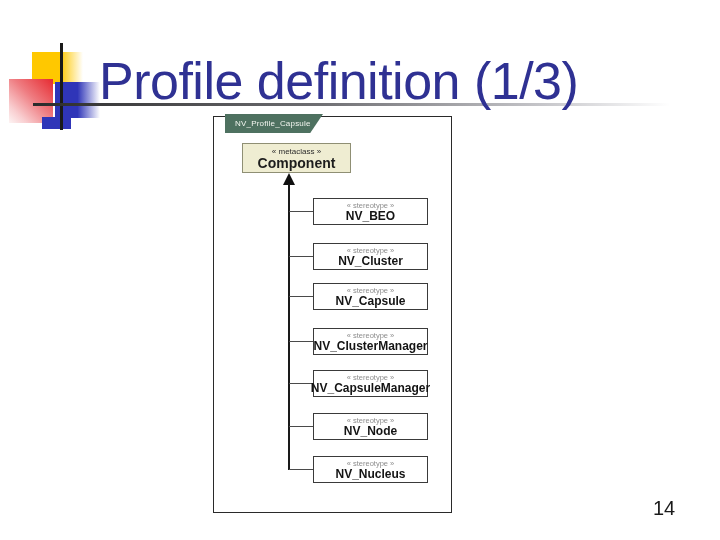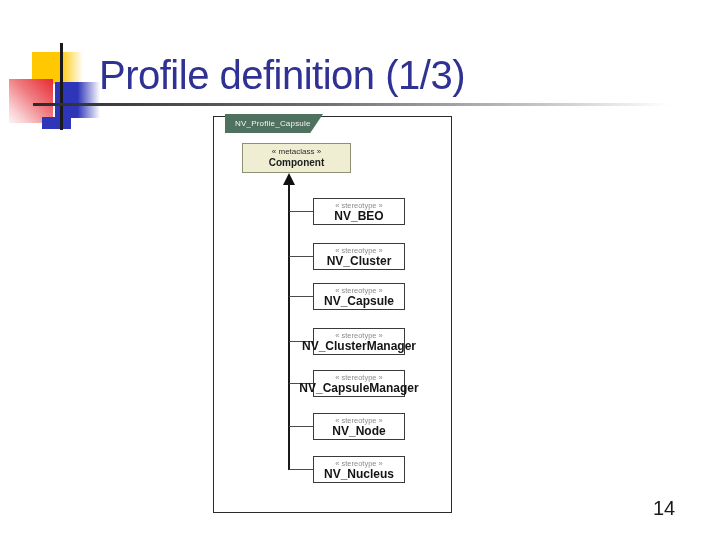--- a/index.html
+++ b/index.html
@@ -36,21 +36,21 @@
     background: #1a1a1a;
   }
   .title-rule {
     position: absolute; left: 33px; top: 103px; width: 637px; height: 3px;
     background: linear-gradient(to right, #2b2b2b 0%, #6e6e72 45%, #c6c6ca 80%, rgba(240,240,240,0) 100%);
   }
 
   
   .title {
     position: absolute; left: 99px; top: 53px;
-    font-size: 40px; line-height: 1.1; font-weight: 400;
+    font-size: 52px; line-height: 1.1; font-weight: 400;
     color: #2f3193; white-space: nowrap;
     letter-spacing: -0.5px;
   }
 
   
   .frame {
     position: absolute; left: 213px; top: 116px; width: 239px; height: 397px;
     border: 1px solid #2a2a2a; background: #ffffff;
   }
   .pkg-tab {
@@ -59,40 +59,40 @@
     clip-path: polygon(0 0, 100% 0, 87% 100%, 0 100%);
     color: #f2f5ef; font-size: 8px; line-height: 19px;
     padding-left: 10px; letter-spacing: 0.2px;
   }
   .metaclass-box {
     position: absolute; left: 234px; top: 143px; width: 109px; height: 30px;
     background: #efedd2; border: 1px solid #8f8f74;
     display: flex; flex-direction: column; justify-content: center; align-items: center; margin-left: 8px;
   }
   .metaclass-box .kw { font-size: 8px; line-height: 10px; color: #2b2b2b; }
-  .metaclass-box .nm { font-size: 10px; line-height: 12px; font-weight: bold; color: #1d1d1d; }
+  .metaclass-box .nm { font-size: 14px; line-height: 12px; font-weight: bold; color: #1d1d1d; }
 
   .trunk {
     position: absolute; left: 288px; top: 184px; width: 2px; height: 286px;
     background: #1a1a1a;
   }
   .arrowhead {
     position: absolute; left: 283px; top: 173px; width: 0; height: 0;
     border-left: 6px solid transparent;
     border-right: 6px solid transparent;
     border-bottom: 12px solid #101010;
   }
   .connector {
     position: absolute; left: 289px; width: 25px; height: 1px; background: #4a4a4a;
   }
   .c1 { top: 211px; } .c2 { top: 256px; } .c3 { top: 296px; } .c4 { top: 341px; }
   .c5 { top: 383px; } .c6 { top: 426px; } .c7 { top: 469px; }
 
   .stereo-box {
-    position: absolute; left: 313px; width: 92px; height: 27px;
+    position: absolute; left: 313px; width: 115px; height: 27px;
     background: #ffffff; border: 1px solid #3a3a3a;
     display: flex; flex-direction: column; justify-content: center; align-items: center;
   }
   .stereo-box .kw { font-size: 7.5px; line-height: 9px; color: #8d8d8d; }
   .stereo-box .nm { font-size: 12px; line-height: 12px; font-weight: bold; color: #141414; white-space: nowrap; }
   .s1 { top: 198px; } .s2 { top: 243px; } .s3 { top: 283px; } .s4 { top: 328px; }
   .s5 { top: 370px; } .s6 { top: 413px; } .s7 { top: 456px; }
 
   
   .page-number {

